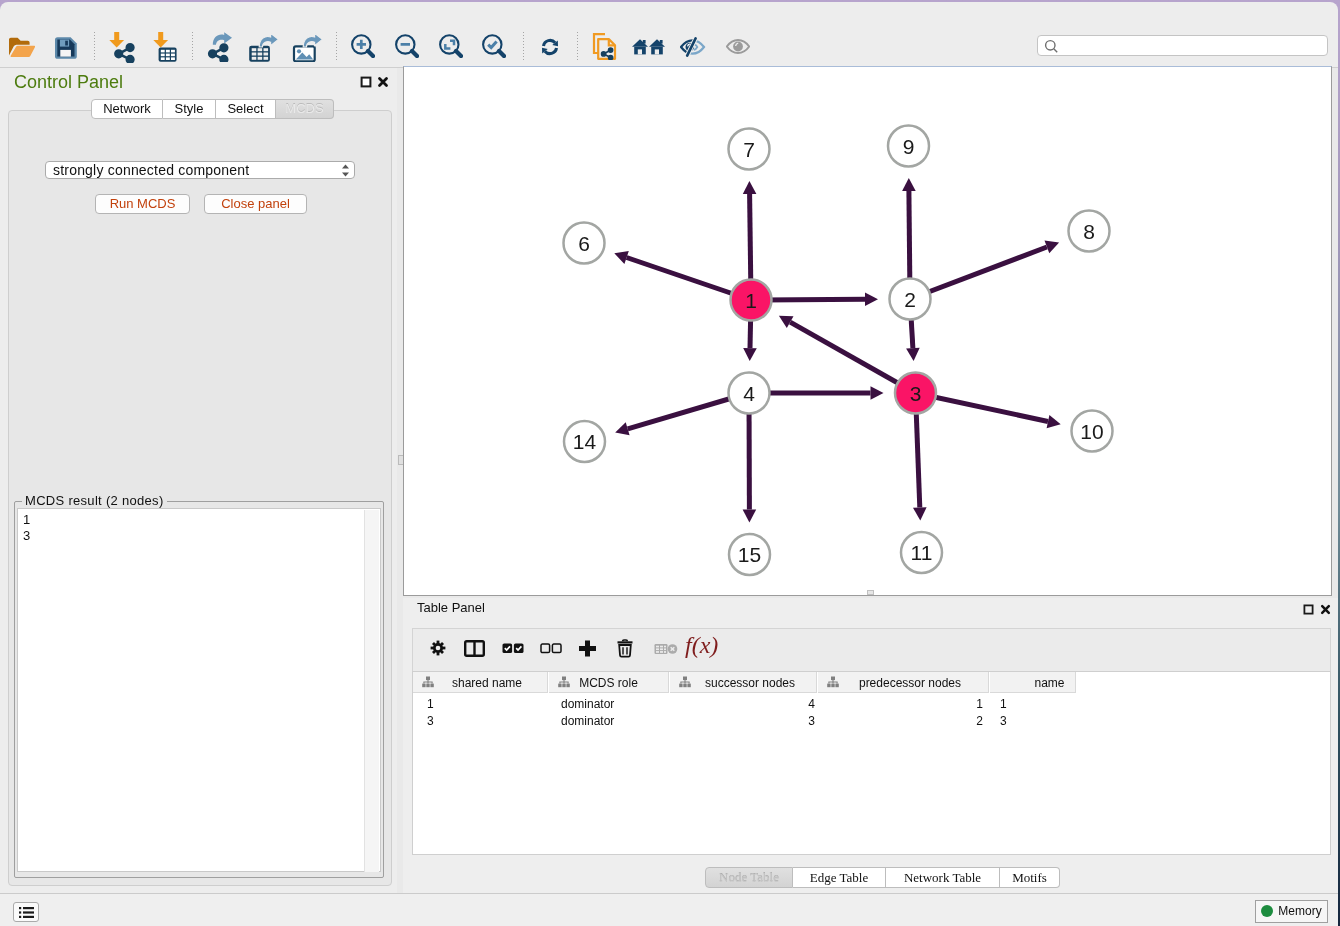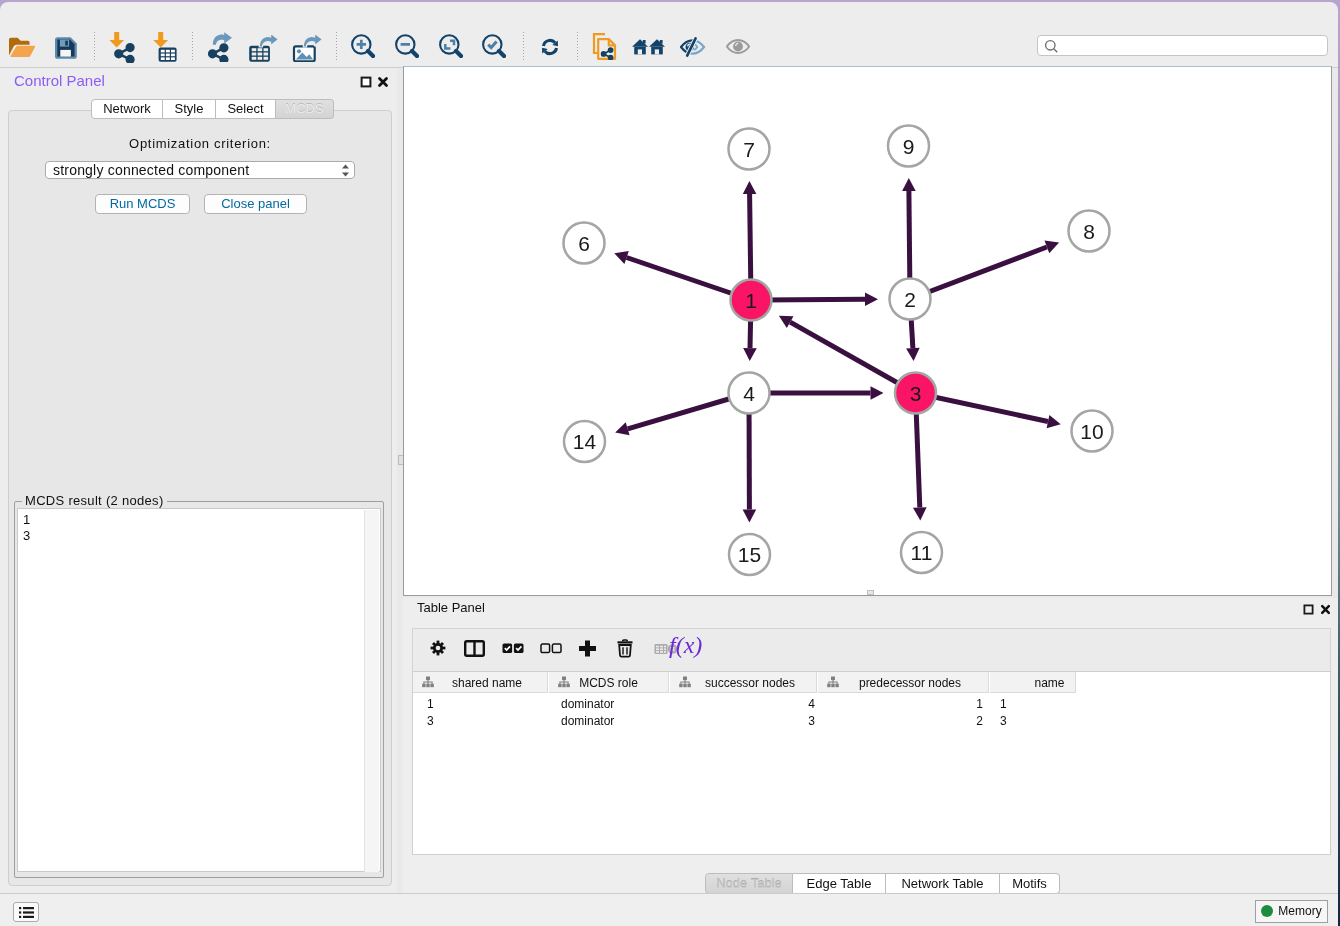--- a/index.html
+++ b/index.html
@@ -21,34 +21,34 @@
   background:#ededed; border-bottom:1px solid #cfcfcf; }
 .tsep { position:absolute; top:6px; height:30px; width:1px;
   background-image:linear-gradient(#a5a5a5 1px, transparent 1px); background-size:1px 3px; }
 .ticon { position:absolute; }
 #search { position:absolute; left:1037px; top:9px; width:291px; height:21px;
   background:#fff; border:1px solid #c4c4c4; border-radius:4px; }
 
 #content { position:absolute; left:0; top:66px; width:100%; height:825px; background:#e9e9e9; }
 
 #cpanel { position:absolute; left:0; top:0; width:397px; height:825px; background:#ededed; }
-#cphead { position:absolute; left:14px; top:4px; font-size:15px; color:#8b5cf6; }
+#cphead { position:absolute; left:14px; top:4px; font-size:18px; color:#4d7c0f; }
 .tabrow { position:absolute; display:flex; z-index:5; }
 .tab { font-size:13px; text-align:center; line-height:18px; border:1px solid #bdbdbd;
   border-left:none; background:#fff; color:#111; padding:0; }
 .tab.first { border-left:1px solid #bdbdbd; border-radius:4px 0 0 4px;margin-left:12px; }
 .tab.last { border-radius:0 4px 4px 0; }
 .tab.sel { background:linear-gradient(#e0e0e0,#d3d3d3); color:#e9e9e9; text-shadow:0 -1px 0 #bbb; }
 #cpcontent { position:absolute; left:8px; top:42px; width:384px; height:776px;
   background:#e7e7e7; border:1px solid #cecece; border-radius:4px; }
 #optlabel { position:absolute; left:0; top:25px; width:100%; text-align:center; font-size:13px; letter-spacing:0.7px; color:#111; }
 #dropdown { position:absolute; left:36px; top:50px; width:310px; height:18px; background:#fff;
   border:1px solid #ababab; border-radius:4px; font-size:14px; letter-spacing:0.2px; line-height:16px; padding-left:7px; color:#111; }
 .btn { position:absolute; height:20px; background:#fdfdfd; border:1px solid #b4b4b4;
-  border-radius:4px; font-size:13px; text-align:center; line-height:17px; color:#0369a1; }
+  border-radius:4px; font-size:13px; text-align:center; line-height:17px; color:#c2410c; }
 #mcdsbox { position:absolute; left:5px; top:390px; width:370px; height:377px;
   border:1px solid #9f9f9f; border-radius:2px; }
 #mcdslegend { position:absolute; left:7px; top:-9px; background:#e7e7e7; padding:0 3px;
   font-size:13px; letter-spacing:0.3px; color:#111; }
 #mcdstext { position:absolute; left:2px; top:6px; width:364px; height:364px; background:#fff;
   border:1px solid #c9c9c9; font-size:13px; color:#111; padding:3px 0 0 5px; line-height:16px; }
 #mcdsscroll { position:absolute; right:1px; top:1px; width:15px; height:362px;
   background:#f5f5f5; border-left:1px solid #e2e2e2; }
 
 #splitnub { position:absolute; left:398px; top:387px; width:7px; height:10px;
@@ -70,21 +70,21 @@
 #tphead { position:absolute; left:14px; top:2px; font-size:13px; color:#111; }
 #tptoolbar { position:absolute; left:9px; top:30px; width:919px; height:46px;
   background:#ebebeb; border:1px solid #d4d4d4; border-bottom:none; }
 #tptable { position:absolute; left:9px; top:73px; width:919px; height:184px;
   background:#fff; border:1px solid #cfcfcf; }
 .thdr { position:absolute; top:0; height:21px; background:#f2f2f2;
   border-right:1px solid #d9d9d9; border-bottom:1px solid #d9d9d9; font-size:12px; color:#111; }
 .thdr .lbl { position:absolute; top:4px; left:0; width:100%; text-align:center;padding-left:34px; }
 .tcell { position:absolute; font-size:12px; color:#111; height:17px; line-height:17px; }
 
-#btabs { position:absolute; left:290px; top:275px; display:flex; }
+#btabs { position:absolute; left:290px; top:269px; display:flex;font-family:Liberation Serif, serif; }
 
 #statusbar { position:absolute; left:0; top:891px; width:1338px; height:35px;
   background:#efefef; border-top:1px solid #cbcbcb; }
 #listbtn { position:absolute; left:13px; top:8px; width:26px; height:20px;
   background:#fafafa; border:1px solid #aaa; border-radius:3px; }
 #membtn { position:absolute; left:1255px; top:6px; width:73px; height:23px;
   background:#f6f6f6; border:1px solid #9f9f9f; font-size:12px; color:#111;
   line-height:21px; text-align:center; }
 </style>
 </head>
@@ -269,21 +269,20 @@
       <svg class="abs" style="left:377px;top:8px" width="12" height="12" viewBox="0 0 12 12">
         <path d="M2.5,2.5 L9.5,9.5 M9.5,2.5 L2.5,9.5" stroke="#111" stroke-width="2.8" stroke-linecap="round"></path>
       </svg>
       <div class="tabrow" style="left:79px; top:31px;">
         <div class="tab first" style="width:72px">Network</div>
         <div class="tab" style="width:53px">Style</div>
         <div class="tab" style="width:60px">Select</div>
         <div class="tab sel last" style="width:58px">MCDS</div>
       </div>
       <div id="cpcontent">
-        <div id="optlabel">Optimization criterion:</div>
         <div id="dropdown">strongly connected component
           <svg style="position:absolute;right:4px;top:2px" width="9" height="13" viewBox="0 0 9 13">
             <polygon points="4.5,0.5 8,4.5 1,4.5" fill="#555"></polygon>
             <polygon points="4.5,12.5 8,8.5 1,8.5" fill="#555"></polygon>
           </svg>
         </div>
         <div class="btn" style="left:86px; top:83px; width:95px;">Run MCDS</div>
         <div class="btn" style="left:195px; top:83px; width:103px;">Close panel</div>
         <div id="mcdsbox">
           <div id="mcdslegend">MCDS result (2 nodes)</div>
@@ -418,21 +417,21 @@
             <rect x="2" y="5.4" width="3" height="1.7"></rect>
               <rect x="6" y="5.4" width="3" height="1.7"></rect>
               <rect x="10" y="5.4" width="2" height="1.7"></rect>
             <rect x="2" y="8.1" width="3" height="1.7"></rect>
               <rect x="6" y="8.1" width="3" height="1.7"></rect>
               <rect x="10" y="8.1" width="2" height="1.7"></rect>
           </g>
           <circle cx="18.5" cy="6" r="4.8" fill="#ababab"></circle>
           <path d="M16.7,4.2 L20.3,7.8 M20.3,4.2 L16.7,7.8" stroke="#ebebeb" stroke-width="1.6"></path>
         </svg>
-        <div class="abs" style="left:256px;top:3px;font-family:'Liberation Serif',serif;font-style:italic;font-size:24px;color:#6d28d9;">f(x)</div>
+        <div class="abs" style="left:272px;top:3px;font-family:'Liberation Serif',serif;font-style:italic;font-size:24px;color:#7f1d1d;">f(x)</div>
       </div>
       <div id="tptable">
         <div class="thdr" style="left:0;width:135px">
           <svg class="abs" style="left:9px;top:4px" width="12" height="12" viewBox="0 0 12 12">
               <g fill="#808080">
                 <rect x="4" y="0.5" width="4" height="3.6"></rect>
                 <rect x="0.2" y="7.6" width="3.4" height="3.6"></rect>
                 <rect x="4.3" y="7.6" width="3.4" height="3.6"></rect>
                 <rect x="8.4" y="7.6" width="3.4" height="3.6"></rect>
                 <path d="M6,4.1 V6 M1.9,7.6 V6 H10.1 V7.6 M6,6 V7.6" stroke="#808080" stroke-width="1.1" fill="none"></path>

